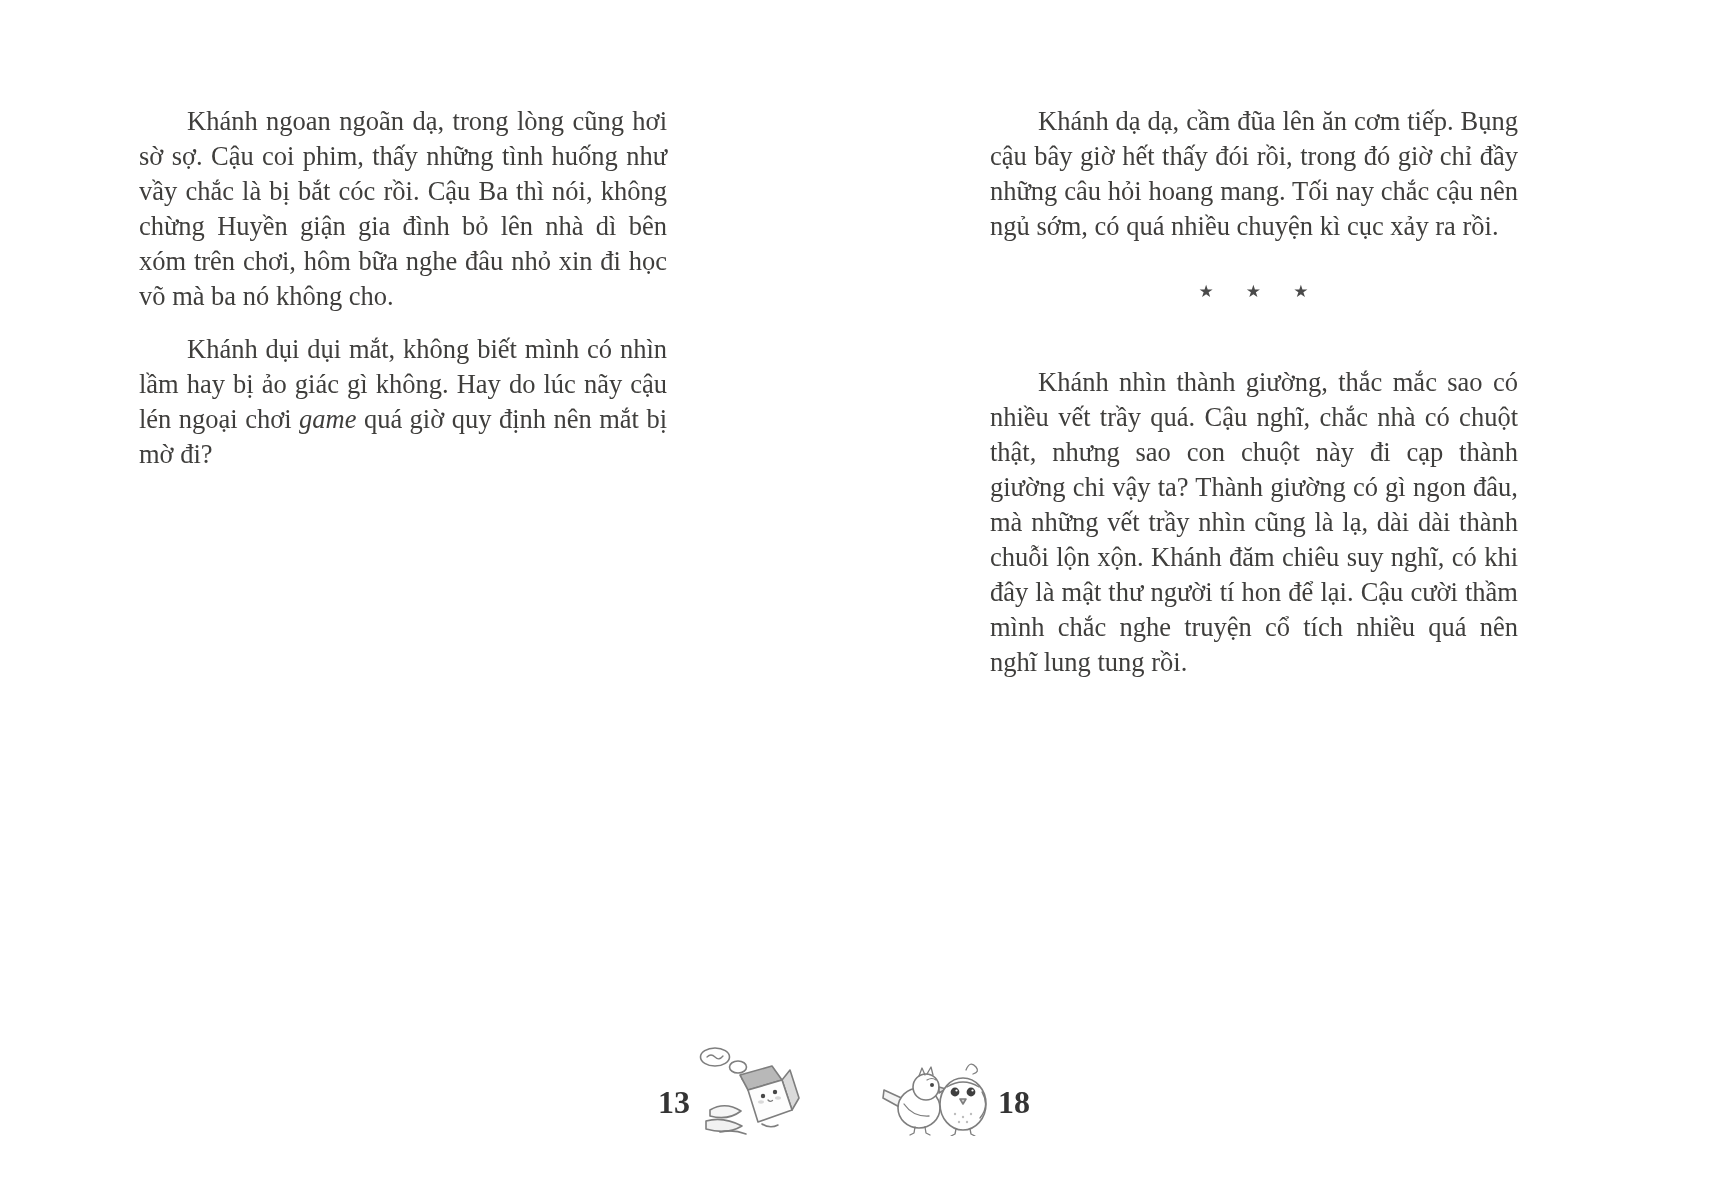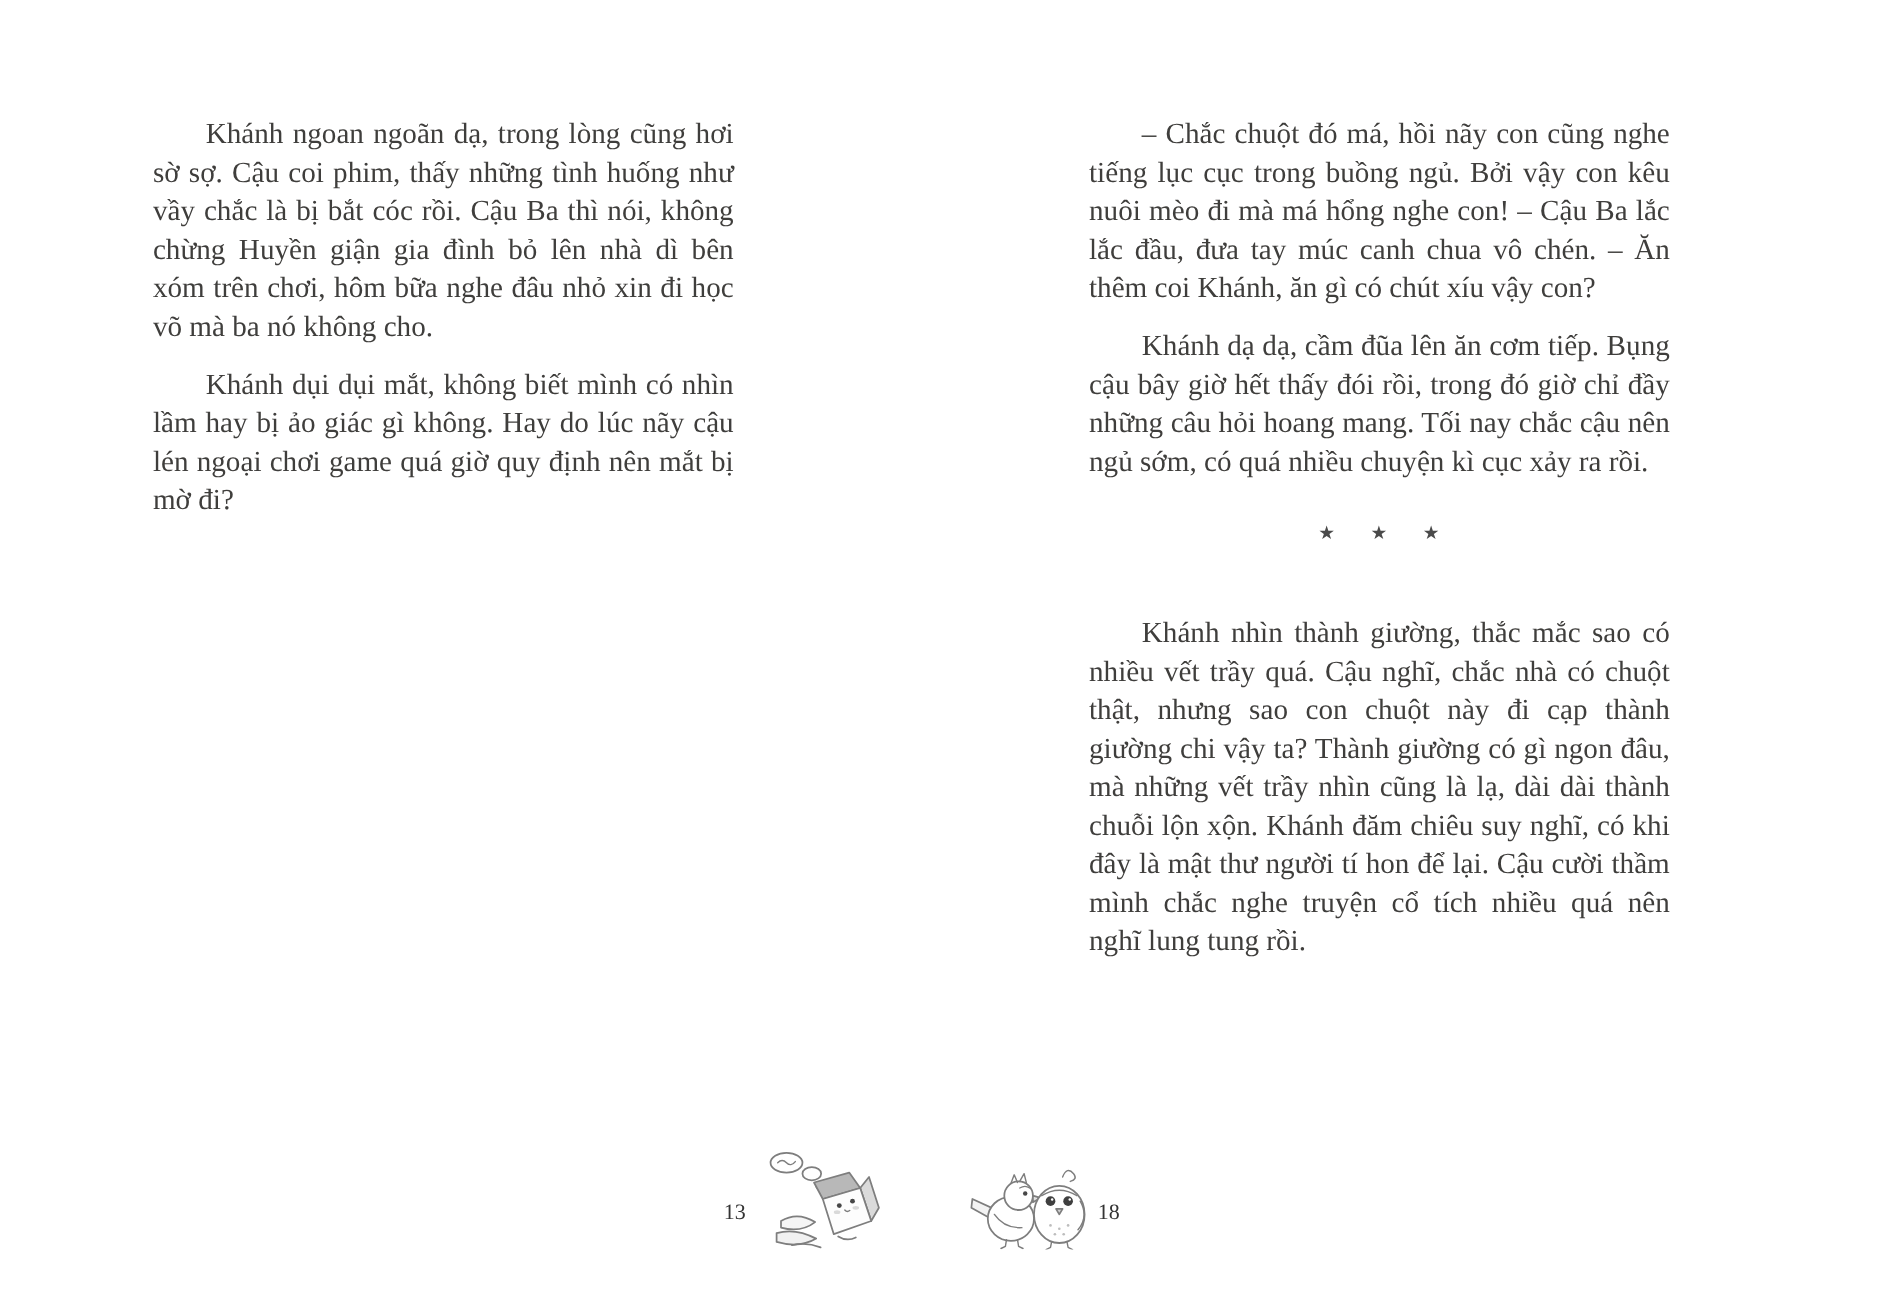--- a/index.html
+++ b/index.html
@@ -18,55 +18,55 @@
     font-size:26.5px;
     line-height:35px;
     text-align:justify;
   }
   .col-left  { left:139px; }
   .col-right { left:990px; }
   .text-column p {
     margin:0 0 18px 0;
     text-indent:48px;
   }
-  .text-column p .ital { }
+  .text-column p .ital { font-style:italic; }
   .section-break {
     text-align:center;
     text-indent:0;
     font-size:17px;
     word-spacing:26px;
     letter-spacing:1px;
     color:#4a4a4a;
     margin:30px 0 56px 0;
     line-height:35px;
   }
   .page-number {
     position:absolute;
-    font-size:20px;
+    font-size:32px;
     line-height:32px;
     color:#343434;
+    font-weight:bold;
   }
   #pn-left  { left:658px; top:1086px; }
   #pn-right { left:998px; top:1086px; }
   .illus { position:absolute; }
   #illus-tofu  { left:698px; top:1046px; }
   #illus-birds { left:882px; top:1056px; }
 </style>
 </head>
 <body>
 
 <div class="spread">
 
   <section class="text-column col-left">
     <p>Khánh ngoan ngoãn dạ, trong lòng cũng hơi sờ sợ. Cậu coi phim, thấy những tình huống như vầy chắc là bị bắt cóc rồi. Cậu Ba thì nói, không chừng Huyền giận gia đình bỏ lên nhà dì bên xóm trên chơi, hôm bữa nghe đâu nhỏ xin đi học võ mà ba nó không cho.</p>
     <p><span>Khánh dụi dụi mắt, không biết mình có nhìn lầm hay bị ảo giác gì không. Hay do lúc nãy cậu lén ngoại chơi </span><span class="ital">game</span><span> quá giờ quy định nên mắt bị mờ đi?</span></p>
   </section>
 
   <section class="text-column col-right">
-    <p>– Chắc chuột đó má, hồi nãy con cũng nghe tiếng lục cục trong buồng ngủ. Bởi vậy con kêu nuôi mèo đi mà má hổng nghe con! – Cậu Ba lắc lắc đầu, đưa tay múc canh chua vô chén. – Ăn thêm coi Khánh, ăn gì có chút xíu vậy con?</p>
     <p>Khánh dạ dạ, cầm đũa lên ăn cơm tiếp. Bụng cậu bây giờ hết thấy đói rồi, trong đó giờ chỉ đầy những câu hỏi hoang mang. Tối nay chắc cậu nên ngủ sớm, có quá nhiều chuyện kì cục xảy ra rồi.</p>
     <div class="section-break">★ ★ ★</div>
     <p>Khánh nhìn thành giường, thắc mắc sao có nhiều vết trầy quá. Cậu nghĩ, chắc nhà có chuột thật, nhưng sao con chuột này đi cạp thành giường chi vậy ta? Thành giường có gì ngon đâu, mà những vết trầy nhìn cũng là lạ, dài dài thành chuỗi lộn xộn. Khánh đăm chiêu suy nghĩ, có khi đây là mật thư người tí hon để lại. Cậu cười thầm mình chắc nghe truyện cổ tích nhiều quá nên nghĩ lung tung rồi.</p>
   </section>
 
   <span class="page-number" id="pn-left">13</span>
 
   <svg class="illus" id="illus-tofu" width="104" height="92" viewBox="0 0 104 92" fill="none" xmlns="http://www.w3.org/2000/svg">
     <g stroke="#7e7e7e" stroke-width="1.6" stroke-linejoin="round" stroke-linecap="round">
 

